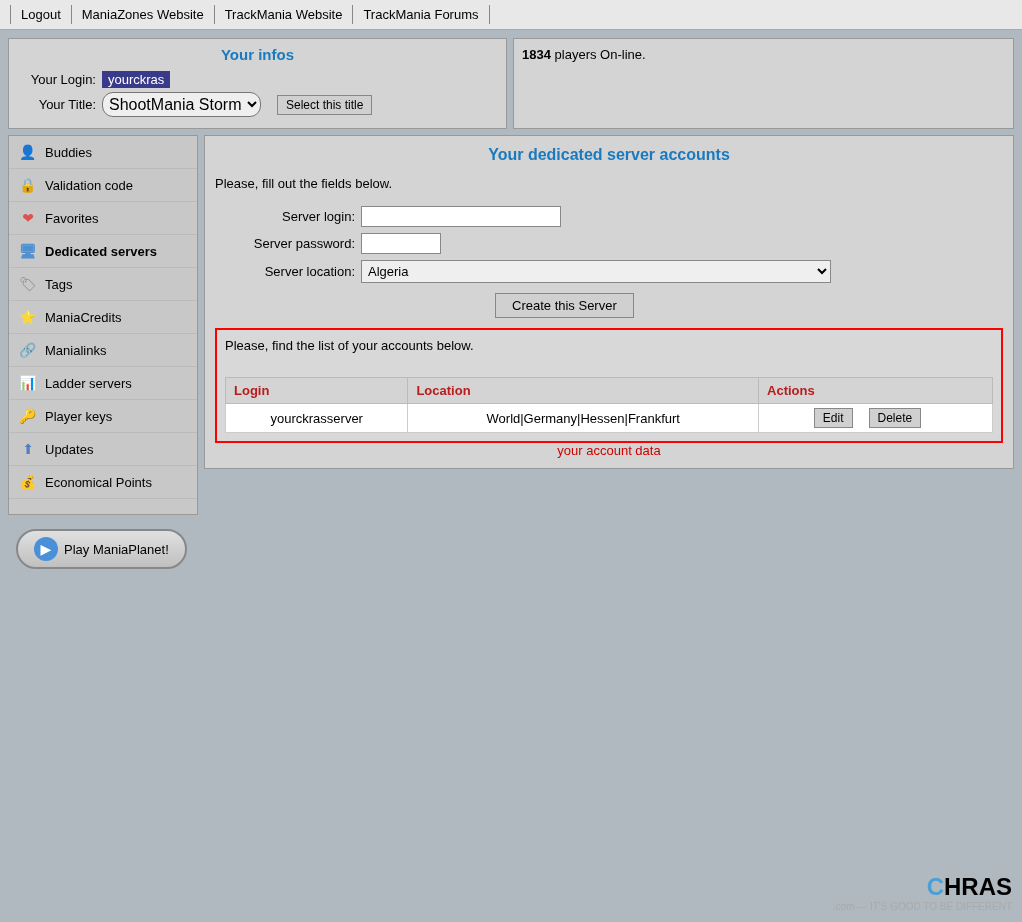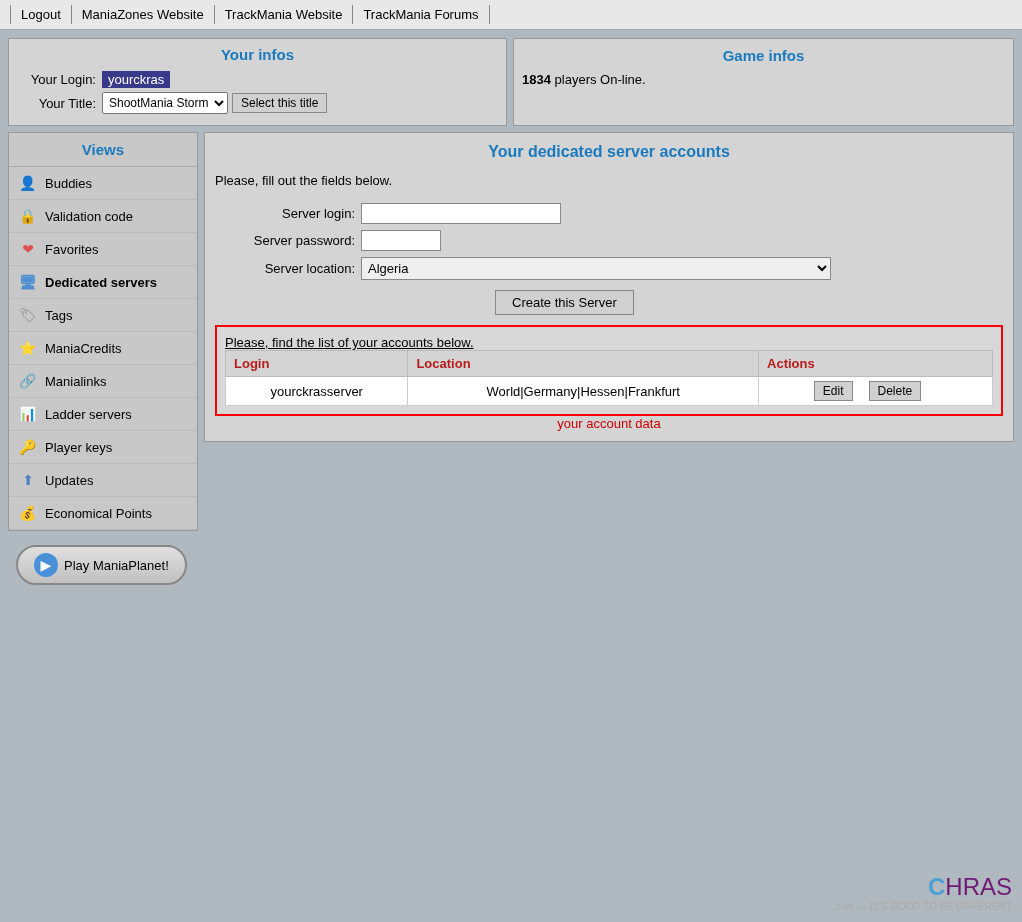--- a/index.html
+++ b/index.html
@@ -69,22 +69,23 @@
     }
     .info-value {
       background: #3a3a8a;
       color: white;
       padding: 1px 6px;
       margin-right: 4px;
       font-size: 13px;
     }
     .info-select {
       padding: 2px;
-      font-size: 12px;
-      margin-right: 4px;
+      font-size: 16px;
+      margin-right: 16px;
+      border-radius: 11px;
     }
     .select-title-btn {
       padding: 2px 8px;
       font-size: 12px;
       background: #d0d0d0;
       border: 1px solid #888;
       cursor: pointer;
     }
 
     
@@ -212,22 +213,21 @@
 
     
     #server-list-area {
       border: 2px solid red;
       margin-top: 10px;
       padding: 8px;
       background: #d8d8d8;
     }
     #server-list-area p {
       font-size: 13px;
-      margin-bottom: 0;
-      text-decoration: underline;
+      margin-bottom: 24px;
     }
     #server-table {
       width: 100%;
       border-collapse: collapse;
       border: 1px solid #aaa;
     }
     #server-table th {
       background: #d4d4d4;
       color: #b91c1c;
       border: 1px solid #bbb;
@@ -318,32 +318,30 @@
         <span class="info-label">Your Title:</span>
         <select class="info-select">
           <option>ShootMania Storm</option>
           <option>TrackMania</option>
         </select>
         <button class="select-title-btn">Select this title</button>
       </div>
     </div>
 
     <div id="game-infos">
-      <h2>Game infos</h2>
       <p>
         <strong>1834</strong>
         <span> players On-line.</span>
       </p>
     </div>
   </div>
 
   <div id="content-row">
 
     <div id="sidebar">
-      <h3>Views</h3>
 
       <a class="sidebar-item">
         <span class="sidebar-icon icon-buddies">👤</span>
         <span>Buddies</span>
       </a>
       <a class="sidebar-item">
         <span class="sidebar-icon icon-validation">🔒</span>
         <span>Validation code</span>
       </a>
       <a class="sidebar-item">
@@ -444,16 +442,16 @@
   <div id="play-btn-wrapper">
     <button id="play-btn">
       <span class="play-icon">▶</span>
       <span>Play ManiaPlanet!</span>
     </button>
   </div>
 </div>
 
 <div id="bottom-logo">
   <div style="text-align:right;">
-    <span style="font-size:24px; font-weight:bold; color:#4a9fd4;">C</span><span style="font-size:24px; font-weight:normal; color:#701a75;">HRAS</span>
+    <span style="font-size:24px; font-weight:bold; color:#4a9fd4;">C</span><span style="font-size:24px; font-weight:bold; color:#000000;">HRAS</span>
     <span style="font-size:10px; color:#aaa; display:block;">.com — IT'S GOOD TO BE DIFFERENT</span>
   </div>
 </div>
 
 </body></html>

